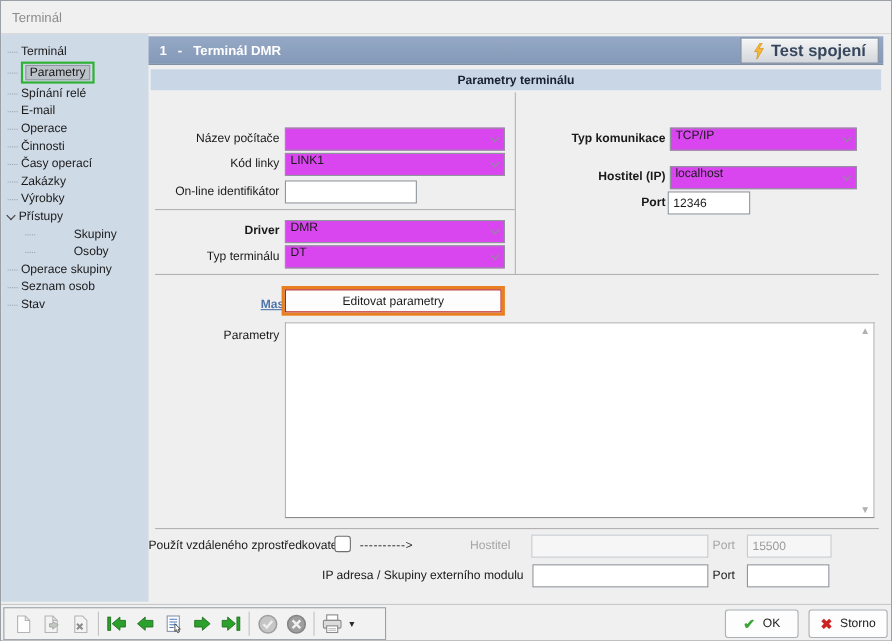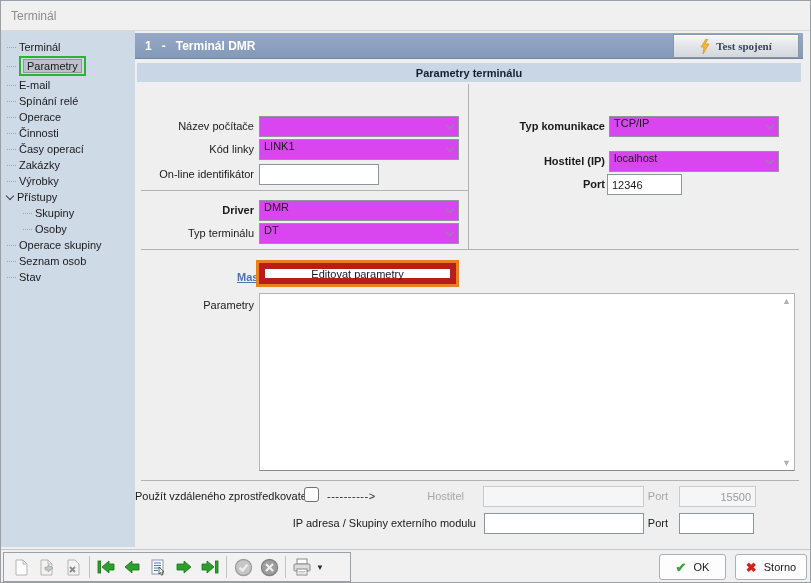--- a/index.html
+++ b/index.html
@@ -16,42 +16,42 @@
     color:#8c8c8c; font-size:12px;
   }
   
   .body { position:absolute; left:0; top:30px; width:811px; height:518px; background:#efefef; }
   .sidebar {
     position:absolute; left:0; top:0; width:134px; height:516px;
     background:#cfdae7; padding-top:8px; overflow:hidden;
   }
   .tree-row { height:16px; display:flex; align-items:center; padding-left:6px; cursor:default; white-space:nowrap; }
   .tree-row .stub { width:9px; border-bottom:1px dotted #98a6b8; margin-right:3px; flex:none; }
-  .tree-row.child { padding-left:22px; }
+  .tree-row.child { padding-left:22px;gap:32px; }
   .tree-row.selected-wrap { height:22px; }
   .green-box { border:2px solid #2eb135; padding:1px 2px; display:inline-flex; }
   .sel-bg { background:#bcc2c9; border:1px solid #8f969e; padding:0 3px; }
   .chev-down {
     width:6px; height:6px; border-right:1.6px solid #3a3a3a; border-bottom:1.6px solid #3a3a3a;
     transform:rotate(45deg); margin:-3px 4px 0 0; flex:none;
   }
   
   .main { position:absolute; left:134px; top:0; width:672px; height:518px; }
   .header-bar {
     position:absolute; left:0; top:2px; width:668px; height:26px;
     background:linear-gradient(#95a9c6,#8499b8); border-bottom:1px solid #76839c;
     color:#ffffff; font-weight:bold; font-size:12px; display:flex; align-items:center; padding-left:10px;
   }
   .header-bar .num { margin-right:10px; }
   .header-bar .dash { margin-right:10px; }
   .test-btn {
     position:absolute; right:4px; top:1px; width:126px; height:24px;
     background:linear-gradient(#f4f5f6,#d3d7db); border:1px solid #8a96a6;
     box-shadow:inset 0 1px 0 #ffffff; display:flex; align-items:center; justify-content:center;
-    gap:6px; color:#36465c; font-weight:bold; font-size:11px; cursor:pointer;font-family:Liberation Serif, serif;
+    gap:6px; color:#36465c; font-weight:bold; font-size:15px; cursor:pointer;
   }
   .section-header {
     position:absolute; left:2px; top:32px; width:664px; height:19px;
     background:#c9d6e6; color:#16202e; font-weight:bold;
     display:flex; align-items:center; justify-content:center;
   }
   .vdiv { position:absolute; left:333px; top:53px; width:1px; height:165px; background:#b2b2b2; }
   .hr { position:absolute; height:1px; background:#b2b2b2; }
   .lbl { position:absolute; text-align:right; white-space:nowrap; color:#1a1a1a; }
   .lbl.b { font-weight:bold; }
@@ -64,25 +64,25 @@
   .combo .dd { width:17px; height:100%; display:flex; align-items:center; justify-content:center; }
   .combo .dd i {
     width:6px; height:6px; border-right:1.4px solid #8a9096; border-bottom:1.4px solid #8a9096;
     transform:rotate(45deg); margin-top:-3px;
   }
   .tinput {
     position:absolute; height:21px; border:1px solid #8f959b; background:#fff;
     font-family:"Liberation Sans", sans-serif; font-size:11px; padding:0 4px; color:#1a1a1a;
   }
   .tinput.dis { background:#f6f6f6; border-color:#c6cbd0; color:#9a9a9a; }
-  .tinput.ral { text-align:right; }
+  .tinput.ral { }
   .link { position:absolute; color:#4e74aa; font-weight:bold; text-decoration:underline; cursor:pointer; white-space:nowrap; }
   .orange-box { position:absolute; border:3px solid #e8801f; }
   .edit-btn {
-    width:197px; height:21px; background:#fdfdfd; border:6px solid #b91c1c;
+    width:197px; height:21px; background:#fdfdfd; border:1px solid #b91c1c;
     display:flex; align-items:center; justify-content:center; cursor:pointer; font-size:11px;
   }
   .ta-wrap { position:absolute; left:124px; top:262px; width:536px; height:178px;
     background:#ffffff; border:1px solid #b4b4b4; border-bottom-color:#8a8a8a; }
   .ta-wrap textarea {
     width:100%; height:100%; border:none; resize:none; outline:none; background:transparent;
     font-family:"Liberation Sans", sans-serif; font-size:11px;
   }
   .scroll-arrow { position:absolute; right:3px; color:#b0b0b0; font-size:9px; cursor:pointer; }
   .scroll-arrow.up { top:2px; } .scroll-arrow.down { bottom:2px; }
@@ -130,25 +130,25 @@
           <span>Terminál</span>
         </div>
       <div class="tree-row selected-wrap">
         <span class="stub"></span>
         <span class="green-box">
             <span class="sel-bg">Parametry</span>
           </span>
       </div>
       <div class="tree-row">
           <span class="stub"></span>
+          <span>Spínání relé</span>
+        </div>
+      <div class="tree-row">
+          <span class="stub"></span>
           <span>E-mail</span>
-        </div>
-      <div class="tree-row">
-          <span class="stub"></span>
-          <span>Spínání relé</span>
         </div>
       <div class="tree-row">
           <span class="stub"></span>
           <span>Operace</span>
         </div>
       <div class="tree-row">
           <span class="stub"></span>
           <span>Činnosti</span>
         </div>
       <div class="tree-row">

